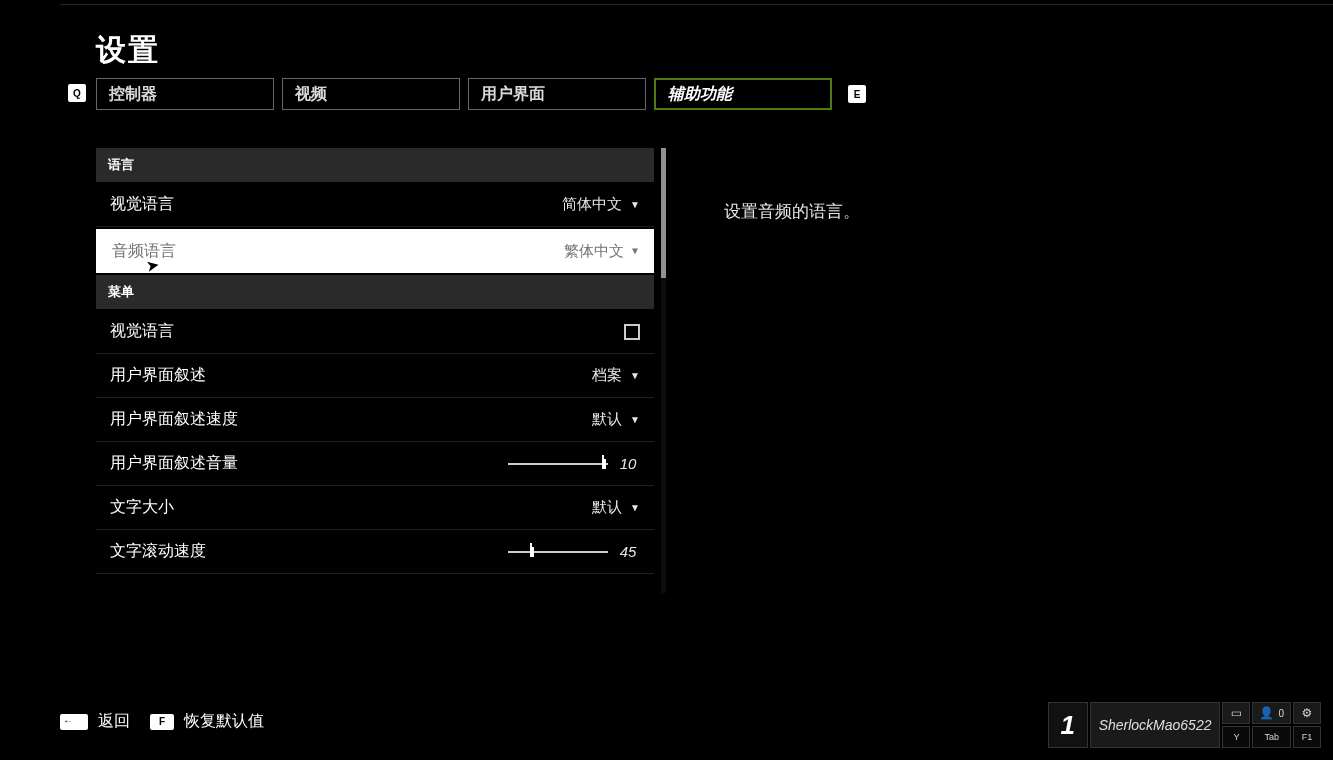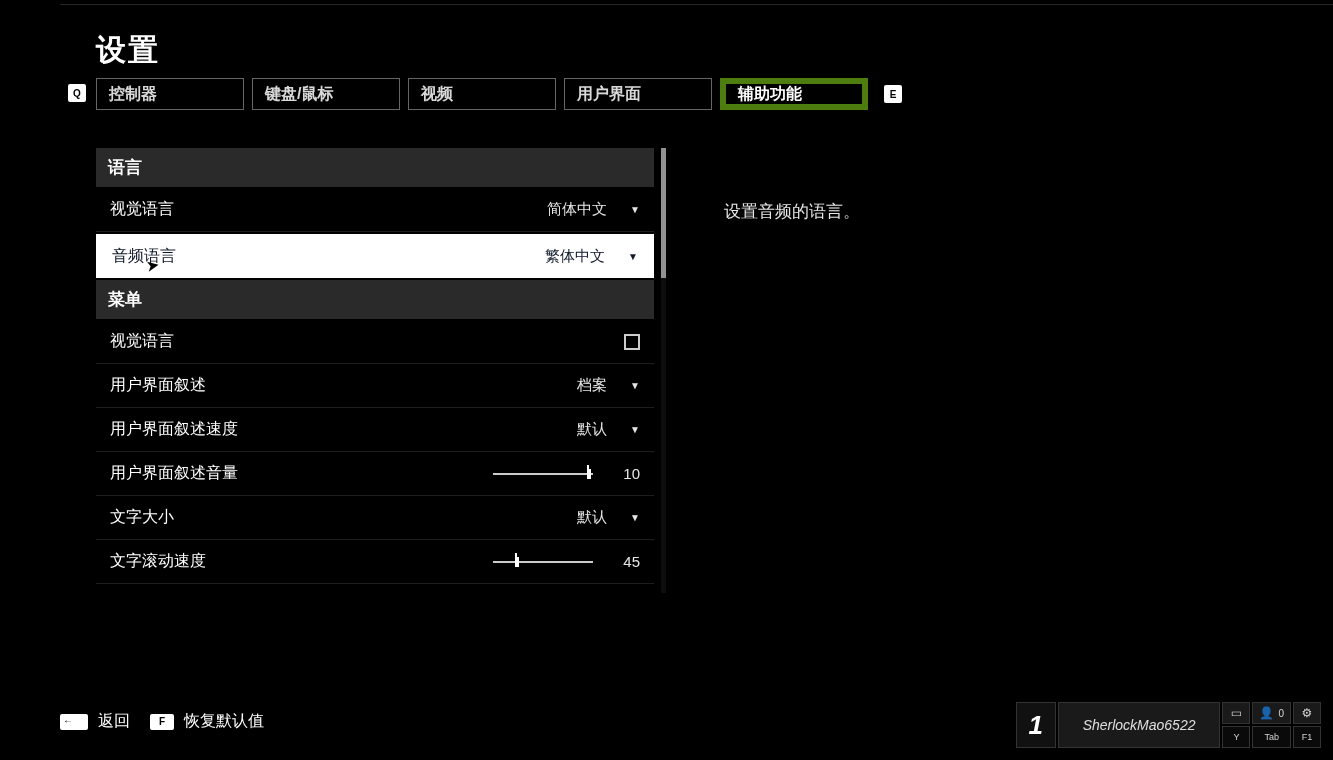--- a/index.html
+++ b/index.html
@@ -8,38 +8,38 @@
 
   
   .title-bar { position: absolute; top: 30px; left: 96px; font-size: 30px; font-weight: 700; letter-spacing: 2px; }
   .top-line { position: absolute; top: 4px; left: 60px; right: 0; height: 1px; background: rgba(255,255,255,0.15); }
 
   
   .tabs { position: absolute; top: 78px; left: 96px; display: flex; gap: 8px; align-items: center; }
   .key-hint { width: 18px; height: 18px; background: #fff; color: #000; font-size: 10px; font-weight: 700; display: flex; align-items: center; justify-content: center; border-radius: 2px; }
   .key-hint.left { position: absolute; left: -28px; top: 6px; }
   .key-hint.right { margin-left: 8px; }
-  .tab { width: 148px; height: 32px; border: 1px solid rgba(255,255,255,0.4); display: flex; align-items: center; padding: 0 12px; font-size: 16px; font-weight: 600; color: rgba(255,255,255,0.85); cursor: pointer; }
-  .tab.active { border: 6px solid #4d7c0f; color: #fff; }
+  .tab { width: 178px; height: 32px; border: 1px solid rgba(255,255,255,0.4); display: flex; align-items: center; padding: 0 12px; font-size: 16px; font-weight: 600; color: rgba(255,255,255,0.85); cursor: pointer; }
+  .tab.active { border: 2px solid #4d7c0f; color: #fff; font-style: italic; }
 
   
   .panel-wrap { position: absolute; top: 148px; left: 96px; width: 570px; height: 445px; }
   .panel { width: 558px; height: 100%; overflow: hidden; }
-  .section-header { background: #2a2a2a; padding: 8px 12px; font-size: 17px; font-weight: 700; border-bottom: 1px solid #000; }
+  .section-header { background: #2a2a2a; padding: 8px 12px; font-size: 13px; font-weight: 700; border-bottom: 1px solid #000; }
   .row { display: flex; align-items: center; justify-content: space-between; height: 44px; padding: 4px 14px; border-bottom: 1px solid rgba(255,255,255,0.12); margin: 0 0; }
   .row .label { font-size: 16px; font-weight: 500; }
-  .row .value { display: flex; align-items: center; gap: 23px; font-size: 15px; color: rgba(255,255,255,0.9); }
+  .row .value { display: flex; align-items: center; gap: 8px; font-size: 15px; color: rgba(255,255,255,0.9); }
   .row.selected { background: #fff; color: #000; border: 2px solid #fff; margin: 2px 0; }
-  .row.selected .label, .row.selected .value { color: #0f172a; }
+  .row.selected .label, .row.selected .value { color: #737373; font-family: Liberation Mono, monospace; }
   .caret { font-size: 10px; }
   .checkbox { width: 16px; height: 16px; border: 2px solid rgba(255,255,255,0.8); }
   .slider { width: 100px; height: 2px; background: rgba(255,255,255,0.8); position: relative; }
   .slider .thumb { position: absolute; top: -4px; width: 4px; height: 10px; background: #fff; }
   .slider .tick { position: absolute; top: -8px; width: 2px; height: 4px; background: #fff; }
-  .slider-val { width: 24px; text-align: right; }
+  .slider-val { font-style: italic; width: 24px; text-align: center; }
 
   
   .scrollbar { position: absolute; right: 0; top: 0; width: 5px; height: 100%; background: rgba(255,255,255,0.05); }
   .scrollbar .thumb { position: absolute; top: 0; left: 0; width: 5px; height: 130px; background: rgba(255,255,255,0.55); }
 
   
   .desc { position: absolute; top: 200px; left: 724px; font-size: 17px; color: rgba(255,255,255,0.9); }
 
   
   .cursor { position: absolute; top: 256px; left: 146px; font-size: 16px; color: #000; transform: rotate(-10deg); pointer-events: none; }
@@ -47,40 +47,37 @@
   
   .footer-left { position: absolute; bottom: 28px; left: 60px; display: flex; align-items: center; gap: 20px; font-size: 16px; }
   .key-box { background: #fff; color: #000; font-size: 10px; font-weight: 700; padding: 2px 4px; border-radius: 2px; display: flex; align-items: center; justify-content: center; min-width: 24px; height: 16px; }
   .key-box.long { width: 28px; position: relative; }
   .key-box.long::before { content: "←"; position: absolute; left: 3px; top: 0; font-size: 10px; }
   .footer-item { display: flex; align-items: center; gap: 10px; }
 
   
   .hud { position: absolute; bottom: 12px; right: 12px; display: flex; align-items: stretch; gap: 2px; }
   .hud-rank { background: #111; border: 1px solid #333; width: 40px; display: flex; align-items: center; justify-content: center; font-size: 26px; font-weight: 700; font-style: italic; }
-  .hud-name { background: #1a1a1a; border: 1px solid #333; display: flex; align-items: center; padding: 0 24px; font-style: italic; font-size: 14px; color: rgba(255,255,255,0.85); height: 46px; }
+  .hud-name { background: #1a1a1a; border: 1px solid #333; display: flex; align-items: center; padding: 0 8px; font-style: italic; font-size: 14px; color: rgba(255,255,255,0.85); height: 46px; }
   .hud-col { display: flex; flex-direction: column; gap: 2px; }
   .hud-cell { background: #1a1a1a; border: 1px solid #333; display: flex; align-items: center; justify-content: center; font-size: 10px; padding: 0 6px; height: 22px; min-width: 28px; color: rgba(255,255,255,0.8); gap: 4px; }
   .hud-cell.key { background: #0a0a0a; font-size: 9px; }
   .icon { font-size: 12px; }
 </style>
 </head>
 <body>
 
 <div class="top-line"></div>
 
 <div class="title-bar">设置</div>
 
 <div class="tabs">
   <div class="key-hint left">Q</div>
   <div class="tab">
       <span>控制器</span>
-    </div>
-  <div class="tab">
-      <span>键盘/鼠标</span>
     </div>
   <div class="tab">
       <span>视频</span>
     </div>
   <div class="tab">
       <span>用户界面</span>
     </div>
   <div class="tab active">
       <span>辅助功能</span>
     </div>

